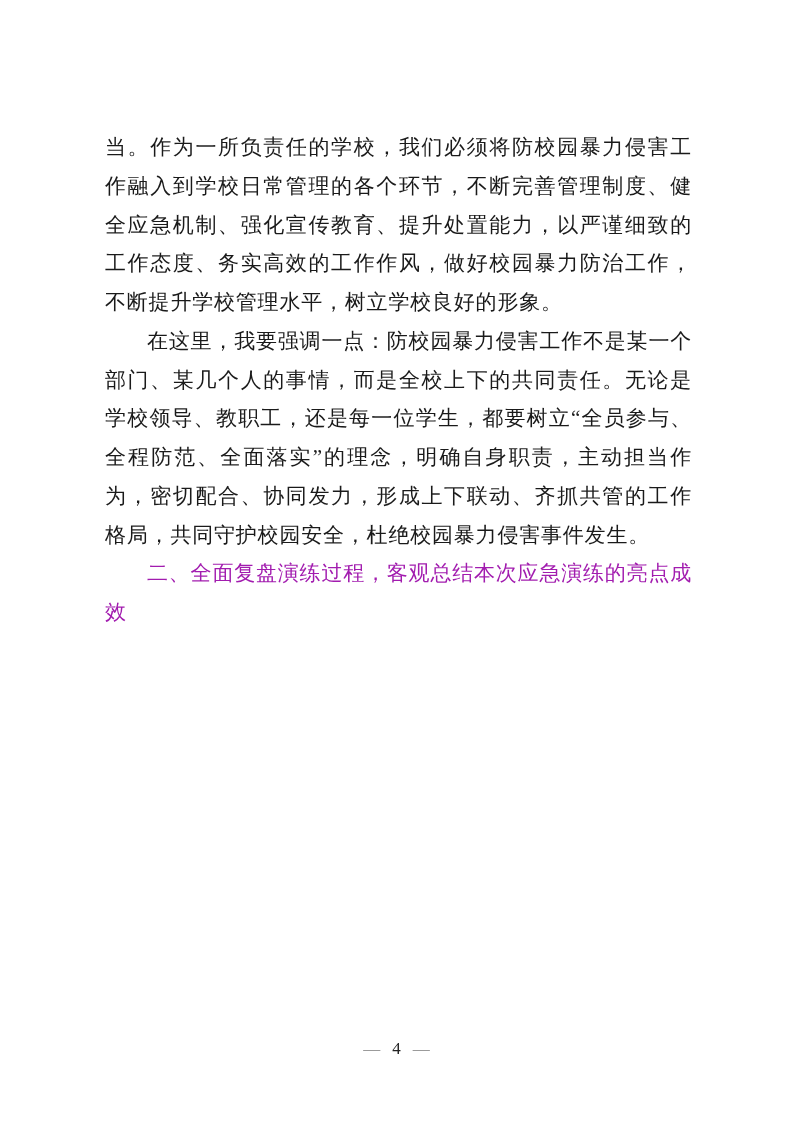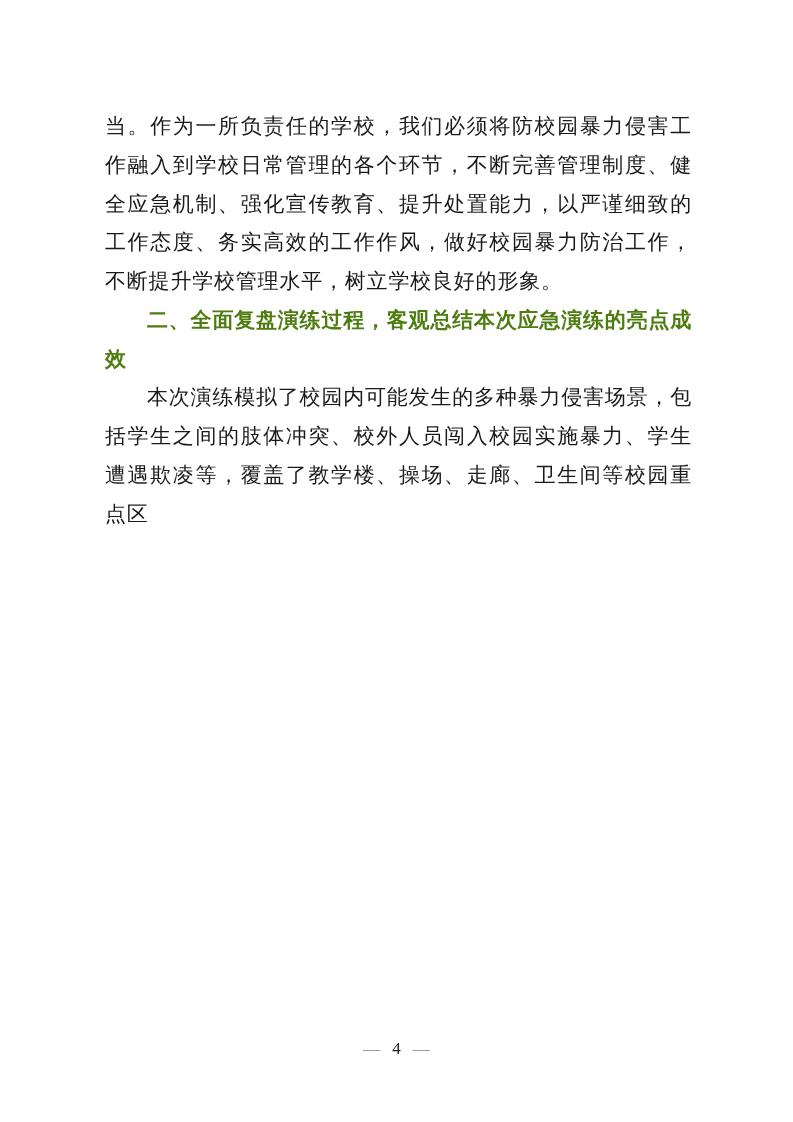--- a/index.html
+++ b/index.html
@@ -12,41 +12,41 @@
     width: 793px;
     height: 1122px;
     background: #ffffff;
     overflow: hidden;
     font-family: "Liberation Serif", "DejaVu Serif", serif;
     color: #1a1a1a;
   }
   .content {
     position: absolute;
     left: 105px;
-    top: 107px;
+    top: 128px;
     width: 587px;
   }
   .para {
     margin: 0;
     font-size: 21px;
     line-height: 38.75px;
     letter-spacing: 0.8px;
     text-align: justify;
     text-align-last: left;
     word-break: break-all;
     font-family: "Liberation Serif", "DejaVu Serif", serif;
     font-weight: 400;
   }
   .para.indent {
     text-indent: 2em;
   }
   .para.heading {
     font-family: "Liberation Sans", "DejaVu Sans", sans-serif;
-    font-weight: 700;
-    color: #4d7c0f;
+    font-weight: 400;
+    color: #a21caf;
   }
   .footer {
     position: absolute;
     left: 0;
     top: 1036px;
     width: 100%;
     text-align: center;
     font-size: 17px;
     line-height: 26px;
     font-family: "Liberation Serif", "DejaVu Serif", serif;
@@ -62,25 +62,25 @@
 </style>
 </head>
 <body>
 
 <div class="page">
 
   <div class="content">
 
     <p class="para">当。作为一所负责任的学校，我们必须将防校园暴力侵害工作融入到学校日常管理的各个环节，不断完善管理制度、健全应急机制、强化宣传教育、提升处置能力，以严谨细致的工作态度、务实高效的工作作风，做好校园暴力防治工作，不断提升学校管理水平，树立学校良好的形象。</p>
 
+    <p class="para indent">在这里，我要强调一点：防校园暴力侵害工作不是某一个部门、某几个人的事情，而是全校上下的共同责任。无论是学校领导、教职工，还是每一位学生，都要树立“全员参与、全程防范、全面落实”的理念，明确自身职责，主动担当作为，密切配合、协同发力，形成上下联动、齐抓共管的工作格局，共同守护校园安全，杜绝校园暴力侵害事件发生。</p>
 
     <p class="para heading indent">二、全面复盘演练过程，客观总结本次应急演练的亮点成效</p>
 
 
-    <p class="para indent">本次演练模拟了校园内可能发生的多种暴力侵害场景，包括学生之间的肢体冲突、校外人员闯入校园实施暴力、学生遭遇欺凌等，覆盖了教学楼、操场、走廊、卫生间等校园重点区</p>
 
   </div>
 
   <div class="footer">
     <span class="dash">—</span><span class="num">4</span><span class="dash">—</span>
   </div>
 
 </div>
 
 </body></html>

